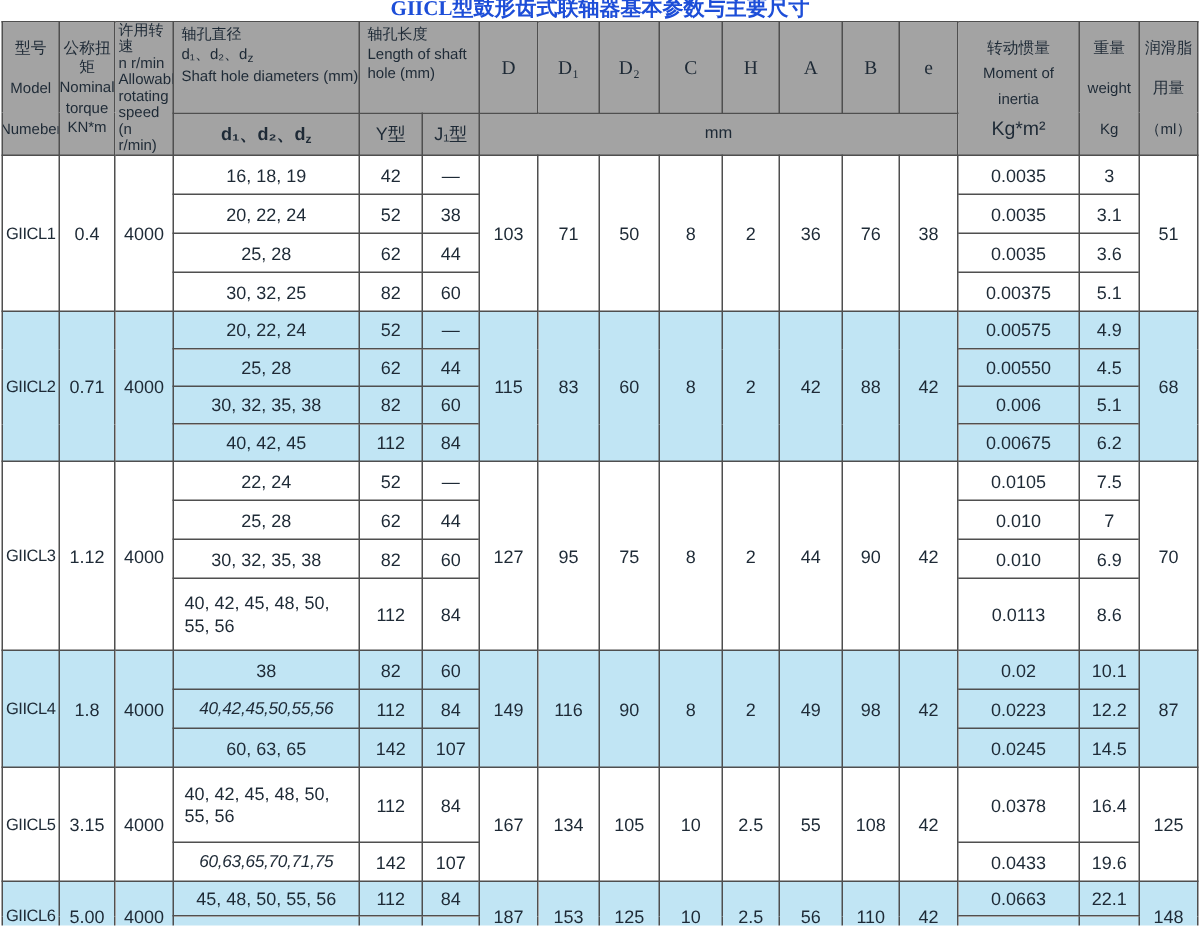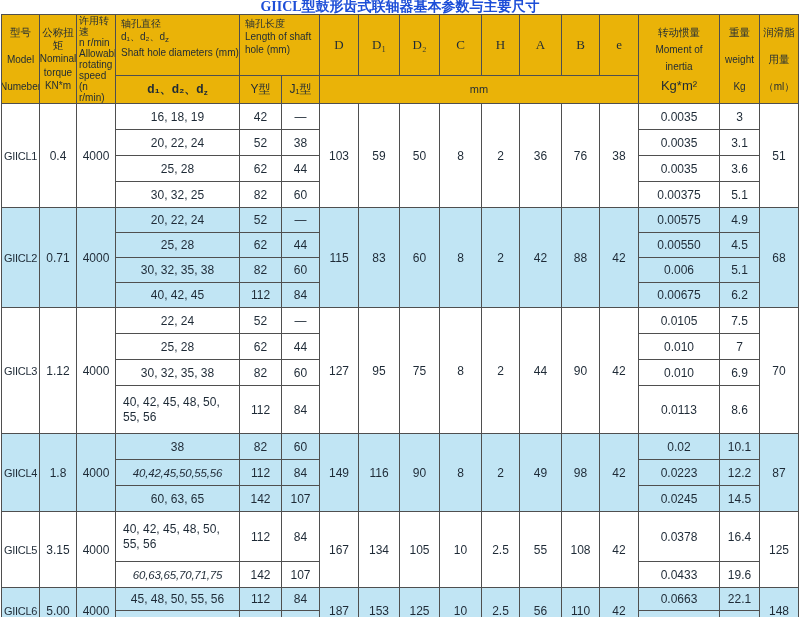--- a/index.html
+++ b/index.html
@@ -18,21 +18,21 @@
   table.spec{
     border-collapse:collapse;table-layout:fixed;
     width:797px;margin-left:1px;
   }
   td{
     border:1px solid #4f4f4f;
     text-align:center;vertical-align:middle;
     font-size:12px;padding:0;overflow:hidden;
     background:#fff;
   }
-  thead td{background:#eab308;}
+  thead td{background:#a3a3a3;}
   tr.blue > td{background:#c1e5f4;}
   tr.white > td{background:#fff;}
   
   tr.hr1{height:50px;} tr.hr2{height:23px;}
   tr.r26{height:26px;} tr.r25{height:25px;}
   tr.r48{height:48px;} tr.r50{height:50px;} tr.r23{height:23px;}
   
   .vstack{display:flex;flex-direction:column;justify-content:space-between;
           align-items:center;height:67px;padding:3px 0;}
   .hsmall{font-size:10px;line-height:12px;}
@@ -151,21 +151,21 @@
   <tbody>
 
     <tr class="white r26">
       <td rowspan="4" class="model">GIICL1</td>
       <td rowspan="4">0.4</td>
       <td rowspan="4">4000</td>
       <td>16, 18, 19</td>
       <td>42</td>
       <td>—</td>
       <td rowspan="4">103</td>
-      <td rowspan="4">59</td>
+      <td rowspan="4">71</td>
       <td rowspan="4">50</td>
       <td rowspan="4">8</td>
       <td rowspan="4">2</td>
       <td rowspan="4">36</td>
       <td rowspan="4">76</td>
       <td rowspan="4">38</td>
       <td>0.0035</td>
       <td>3</td>
       <td rowspan="4">51</td>
     </tr>

